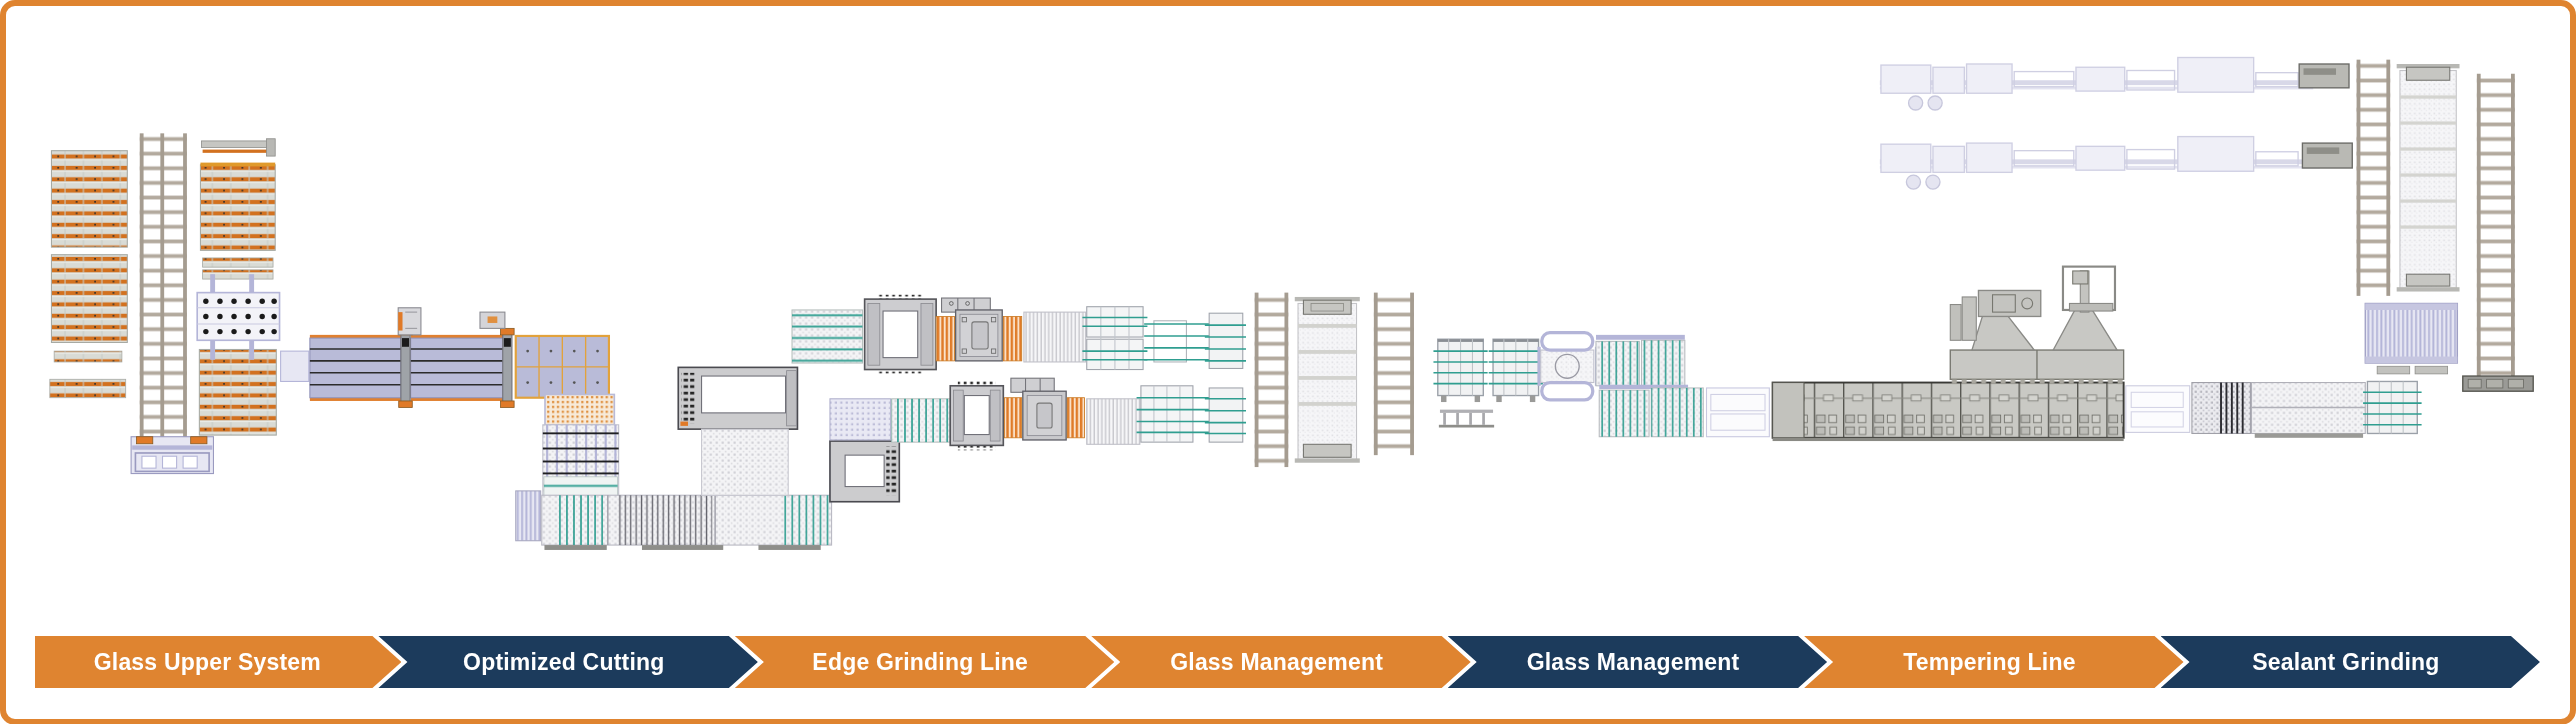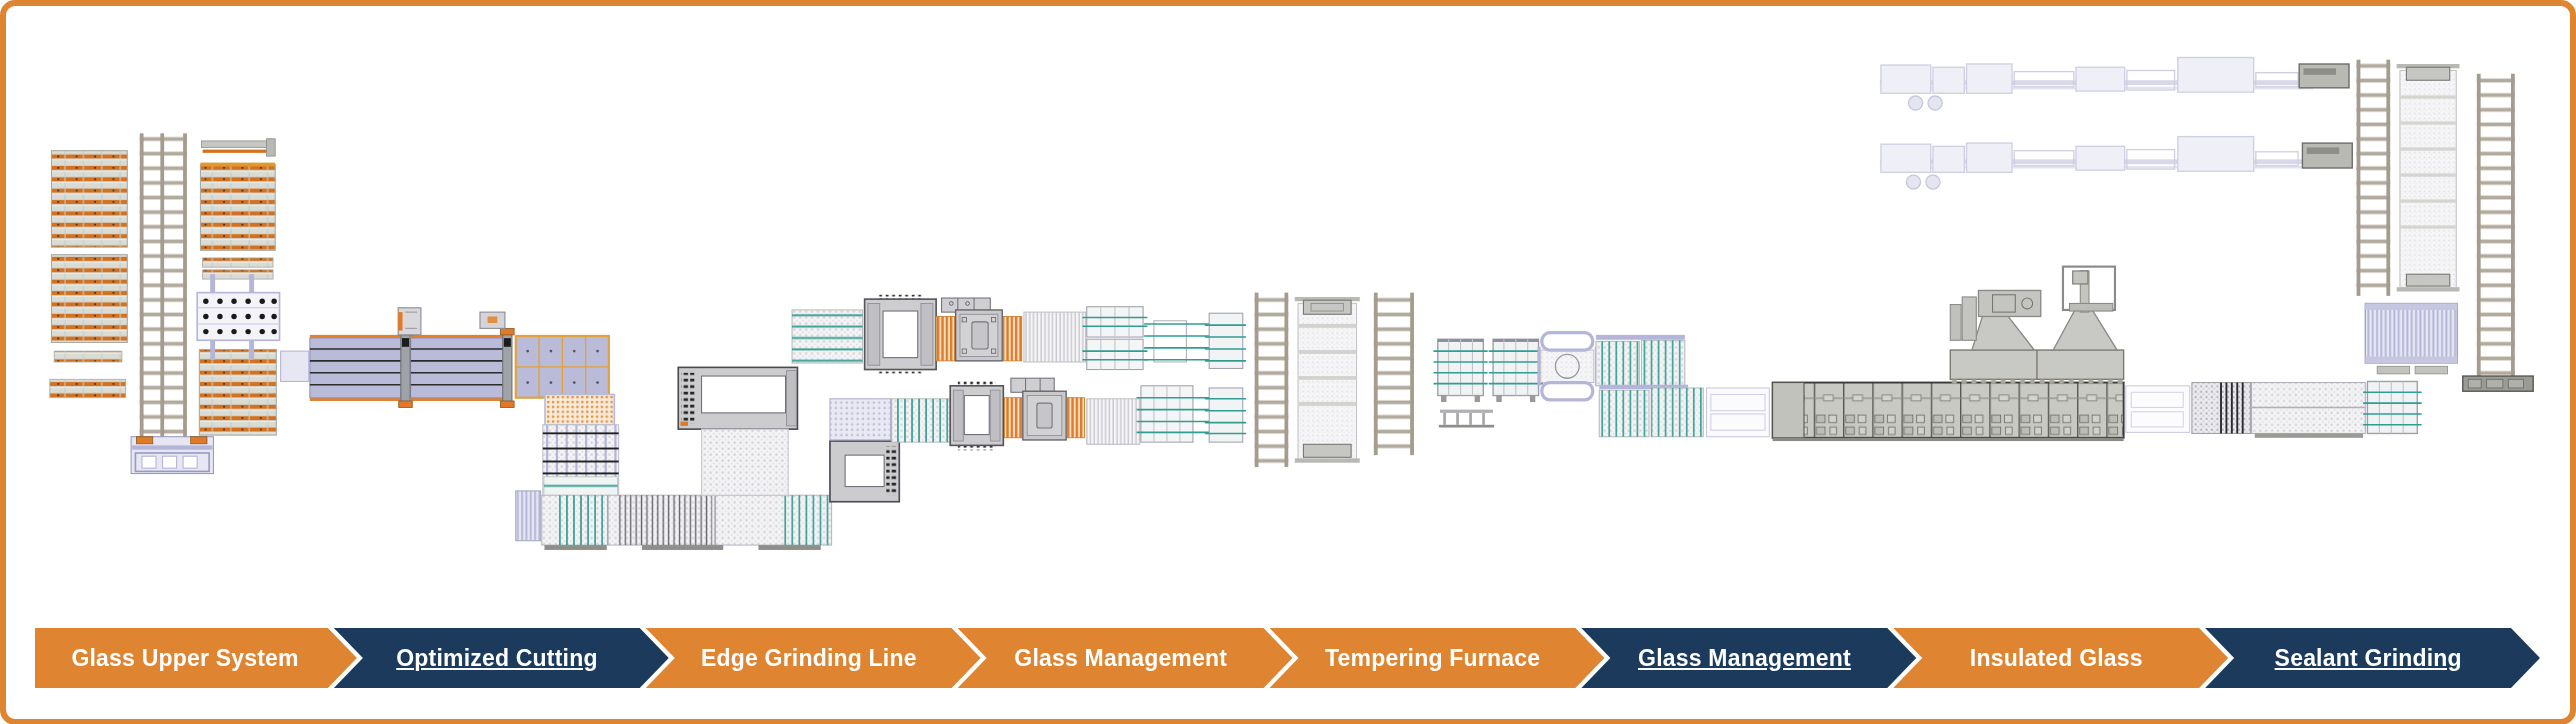--- a/index.html
+++ b/index.html
@@ -1,27 +1,27 @@
 <!DOCTYPE html>
 <html style="font-size:8.7px"><head>
 <meta charset="utf-8">
 <style>
   html,body{margin:0;padding:0;background:#ffffff;}
   body{width:2576px;height:725px;position:relative;font-family:"Liberation Sans",sans-serif;overflow:hidden;}
   .frame{position:absolute;inset:0;border:6px solid #DF8430;border-radius:15px;box-sizing:border-box;pointer-events:none;z-index:5;}
   #diagram{position:absolute;left:0;top:0;width:2576px;height:725px;z-index:1;}
-  .chevrons{position:absolute;left:35px;right:36px;bottom:37px;height:60px;display:flex;z-index:2;}
+  .chevrons{position:absolute;left:35px;right:36px;bottom:37px;height:52px;display:flex;z-index:2;}
   .chev{flex:1 1 0;position:relative;display:flex;align-items:center;justify-content:center;
         color:#fff;font-size:23px;font-weight:600;white-space:nowrap;letter-spacing:0.2px;
         padding-left:16.3px;padding-right:25px;box-sizing:border-box;}
   .chev.first{padding-left:3.3px;clip-path:polygon(0 0, calc(100% - 29px) 0, 100% 50%, calc(100% - 29px) 100%, 0 100%);}
   .chev.notch{clip-path:polygon(0 0, calc(100% - 29px) 0, 100% 50%, calc(100% - 29px) 100%, 0 100%, 29px 50%);}
   .chev + .chev{margin-left:-23px;}
   .chev.orange{background:#DF8430;}
-  .chev.navy{background:#1C3B5C;text-decoration:underline;}
+  .chev.navy{background:#1C3B5C;}
 </style>
 </head>
 <body>
 
 <svg id="diagram" viewBox="0 0 4755 1338" xmlns="http://www.w3.org/2000/svg">
   <defs>
     <pattern id="patRack" width="34" height="21" patternUnits="userSpaceOnUse">
       <rect width="34" height="21" fill="#d9dbd5"></rect>
       <rect x="0" y="12" width="34" height="7.5" fill="#d2711f"></rect>
       <rect x="4" y="14" width="3" height="3" fill="#2a2a2a"></rect>
@@ -571,28 +571,25 @@
     </div>
   <div class="chev navy notch">
       <span>Optimized Cutting</span>
     </div>
   <div class="chev orange notch">
       <span>Edge Grinding Line</span>
     </div>
   <div class="chev orange notch">
       <span>Glass Management</span>
     </div>
-  <div class="chev orange notch">
-      <span>Tempering Furnace</span>
-    </div>
   <div class="chev navy notch">
       <span>Glass Management</span>
     </div>
   <div class="chev orange notch">
-      <span>Insulated Glass</span>
+      <span>Tempering Line</span>
     </div>
   <div class="chev navy notch">
       <span>Sealant Grinding</span>
     </div>
 </div>
 
 <div class="frame"></div>
 
 
 </body></html>

